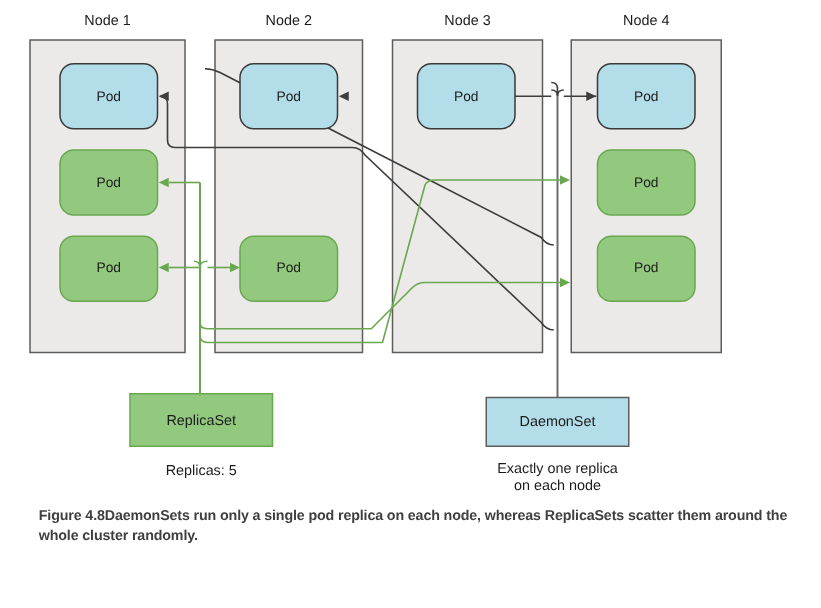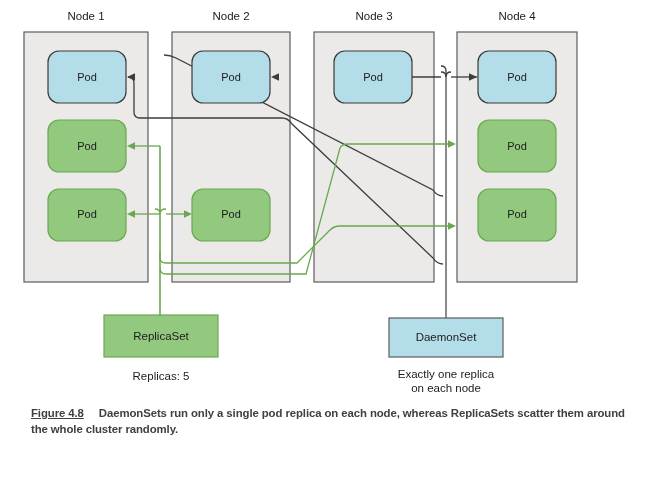--- a/index.html
+++ b/index.html
@@ -100,22 +100,21 @@
     top: 406px;
     width: 600px;
     font-family: "Liberation Sans", sans-serif;
     font-size: 11.4px;
     font-weight: bold;
     color: #3f3f3f;
     line-height: 15.5px;
     letter-spacing: -0.1px;
   }
   #caption .fig-num {
-    margin-right: 15px;
-    text-decoration: underline;
+    margin-right: 0;
   }
 </style>
 </head>
 <body>
 
 <svg id="diagram" viewBox="0 0 657 400" xmlns="http://www.w3.org/2000/svg">
 
   <rect class="node-box" x="24" y="32" width="124" height="250"></rect>
   <rect class="node-box" x="172" y="32" width="118" height="250"></rect>
   <rect class="node-box" x="314" y="32" width="120" height="250"></rect>

